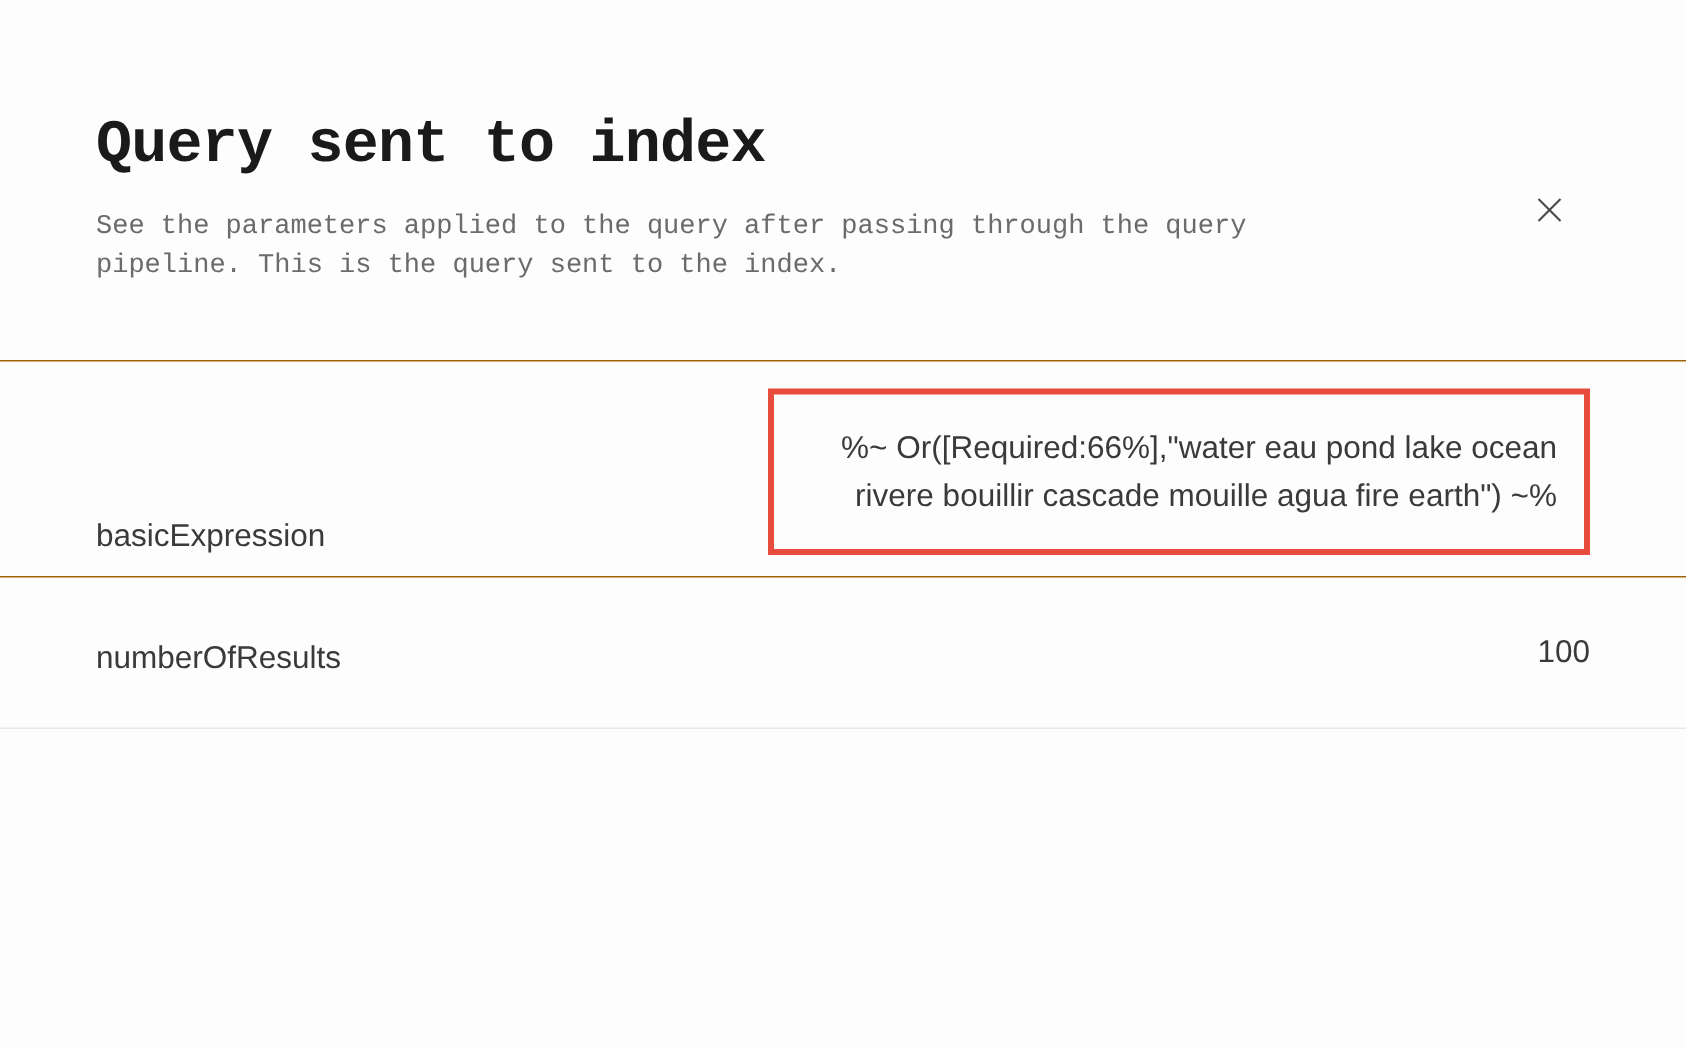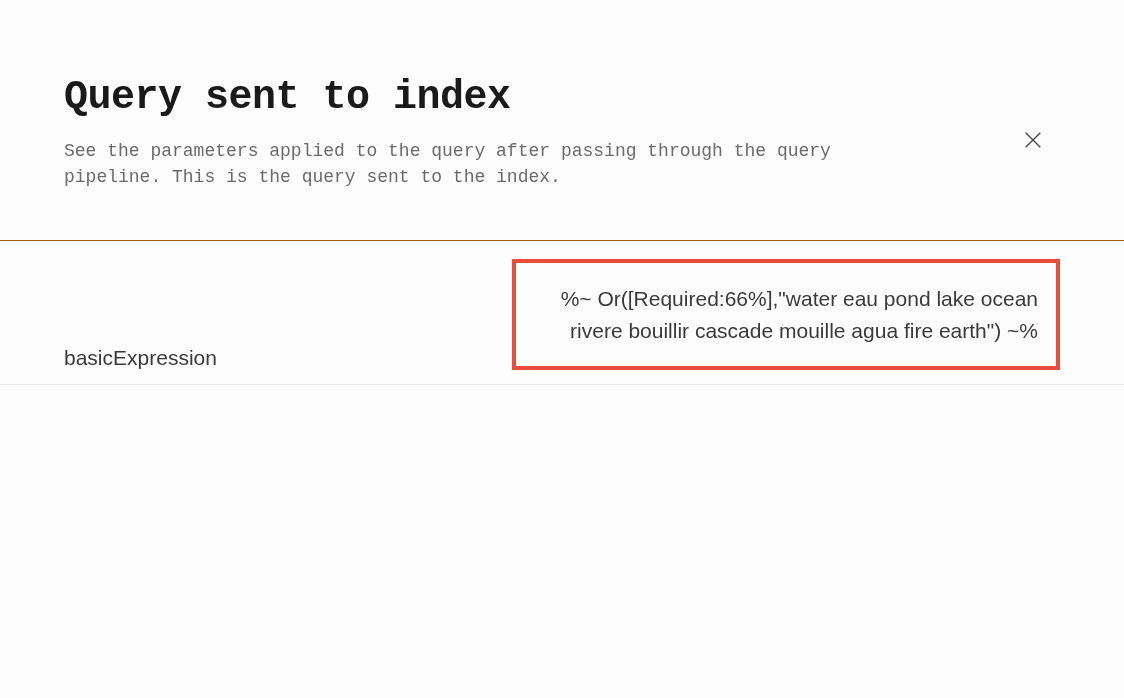--- a/index.html
+++ b/index.html
@@ -103,13 +103,17 @@
   </div>
 </div>
 
 <div class="table">
   <div class="row row-highlighted">
     <div class="key">basicExpression</div>
     <div class="highlight-box">
       <div class="value">%~ Or([Required:66%],"water eau pond lake ocean rivere bouillir cascade mouille agua fire earth") ~%</div>
     </div>
   </div>
+  <div class="row">
+    <div class="key">numberOfResults</div>
+    <div class="value">100</div>
+  </div>
 </div>
 
 </body></html>

